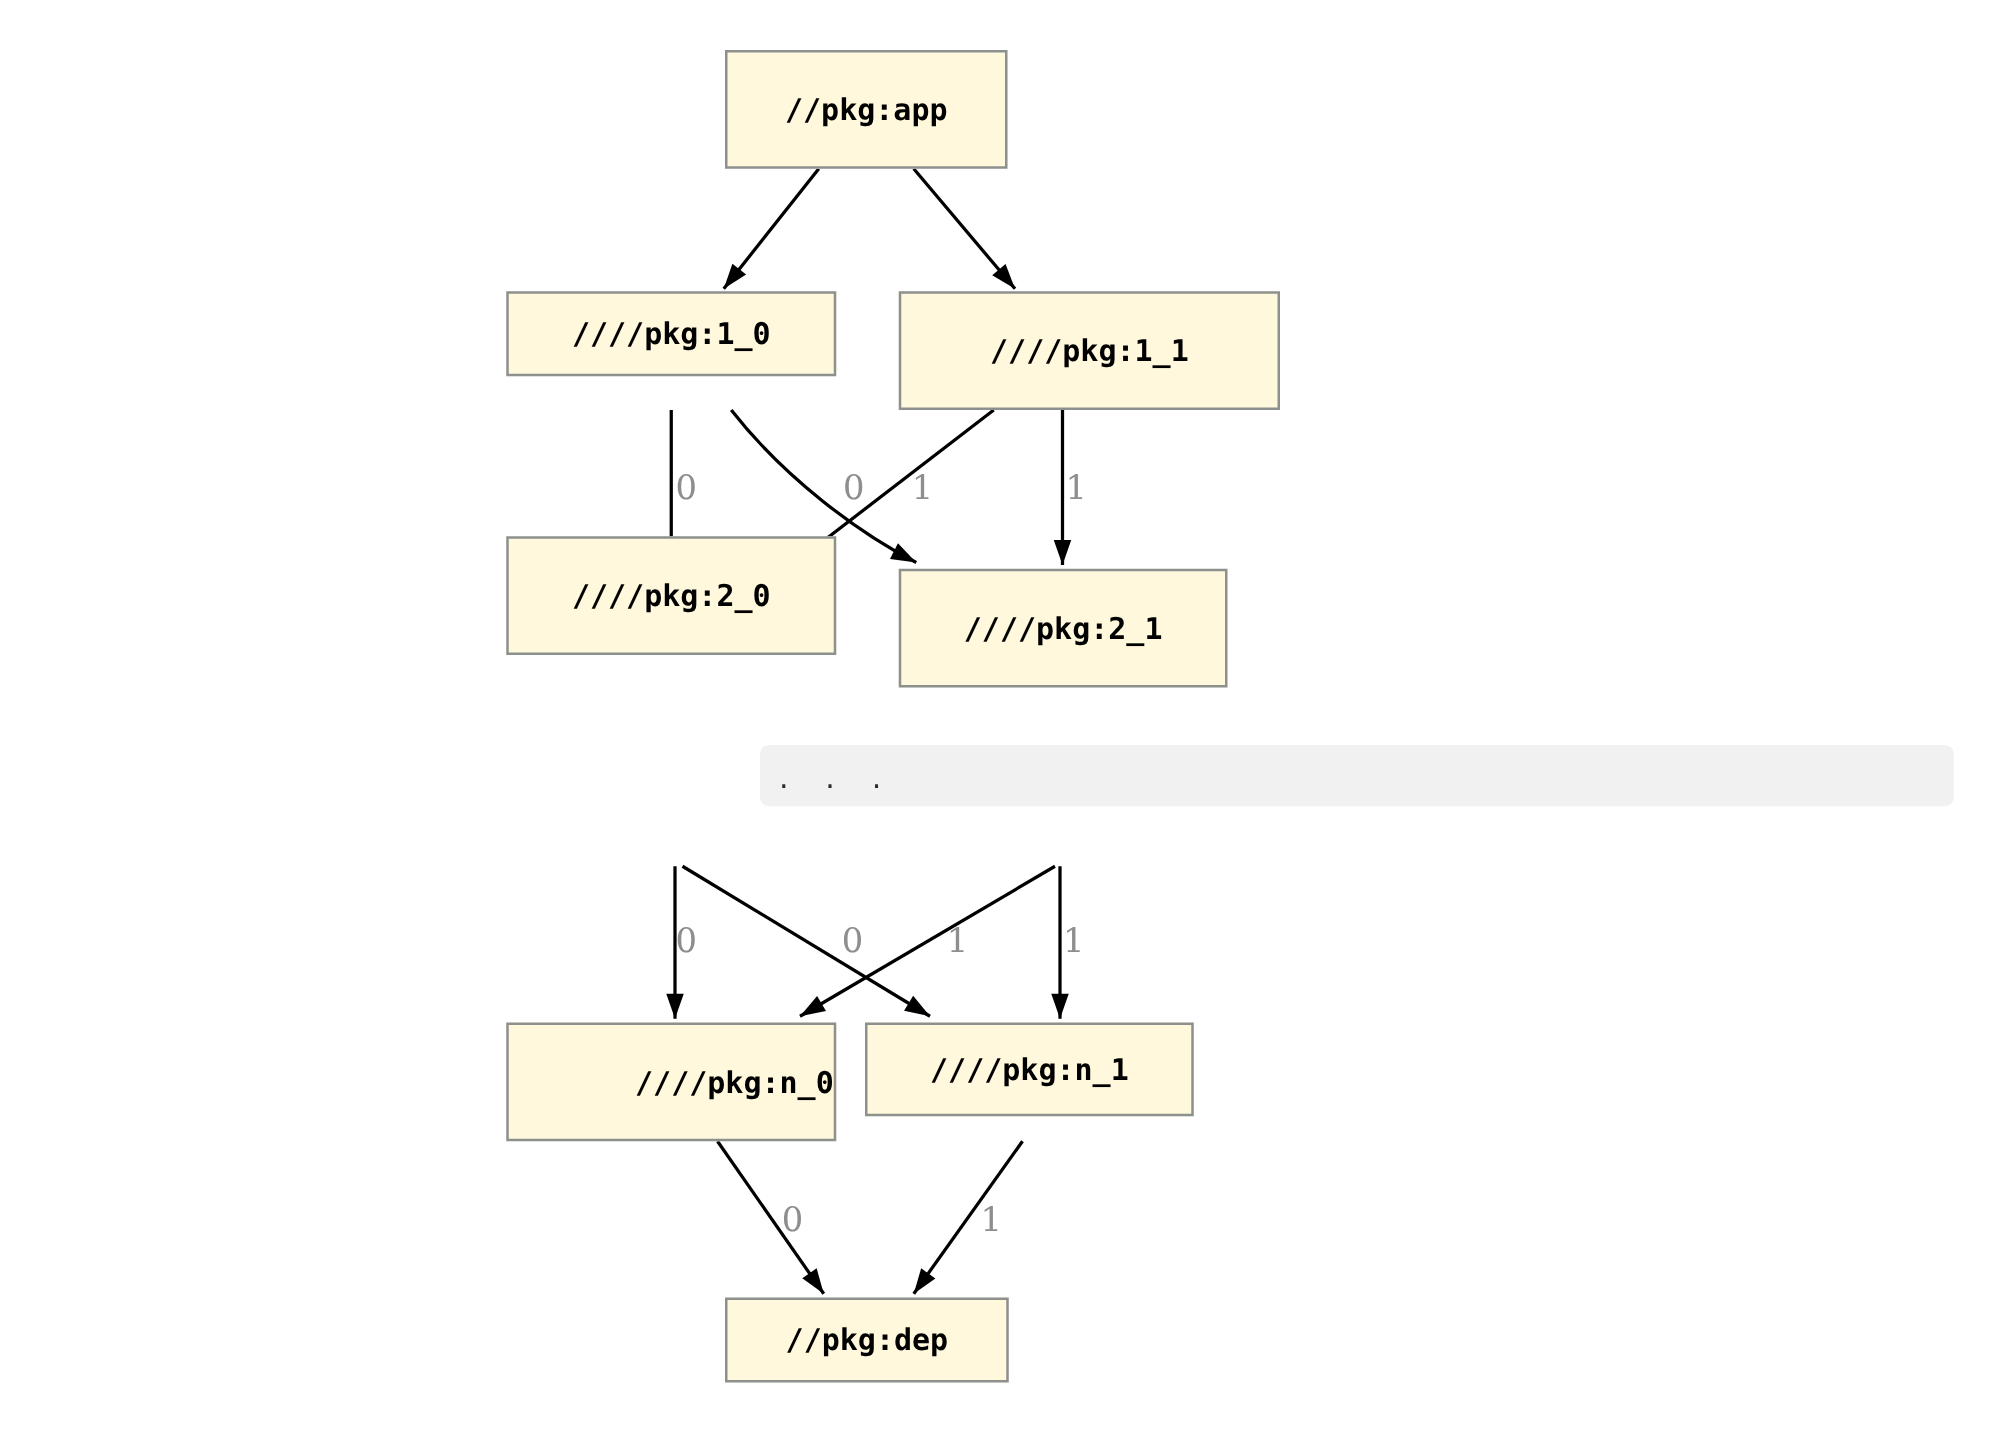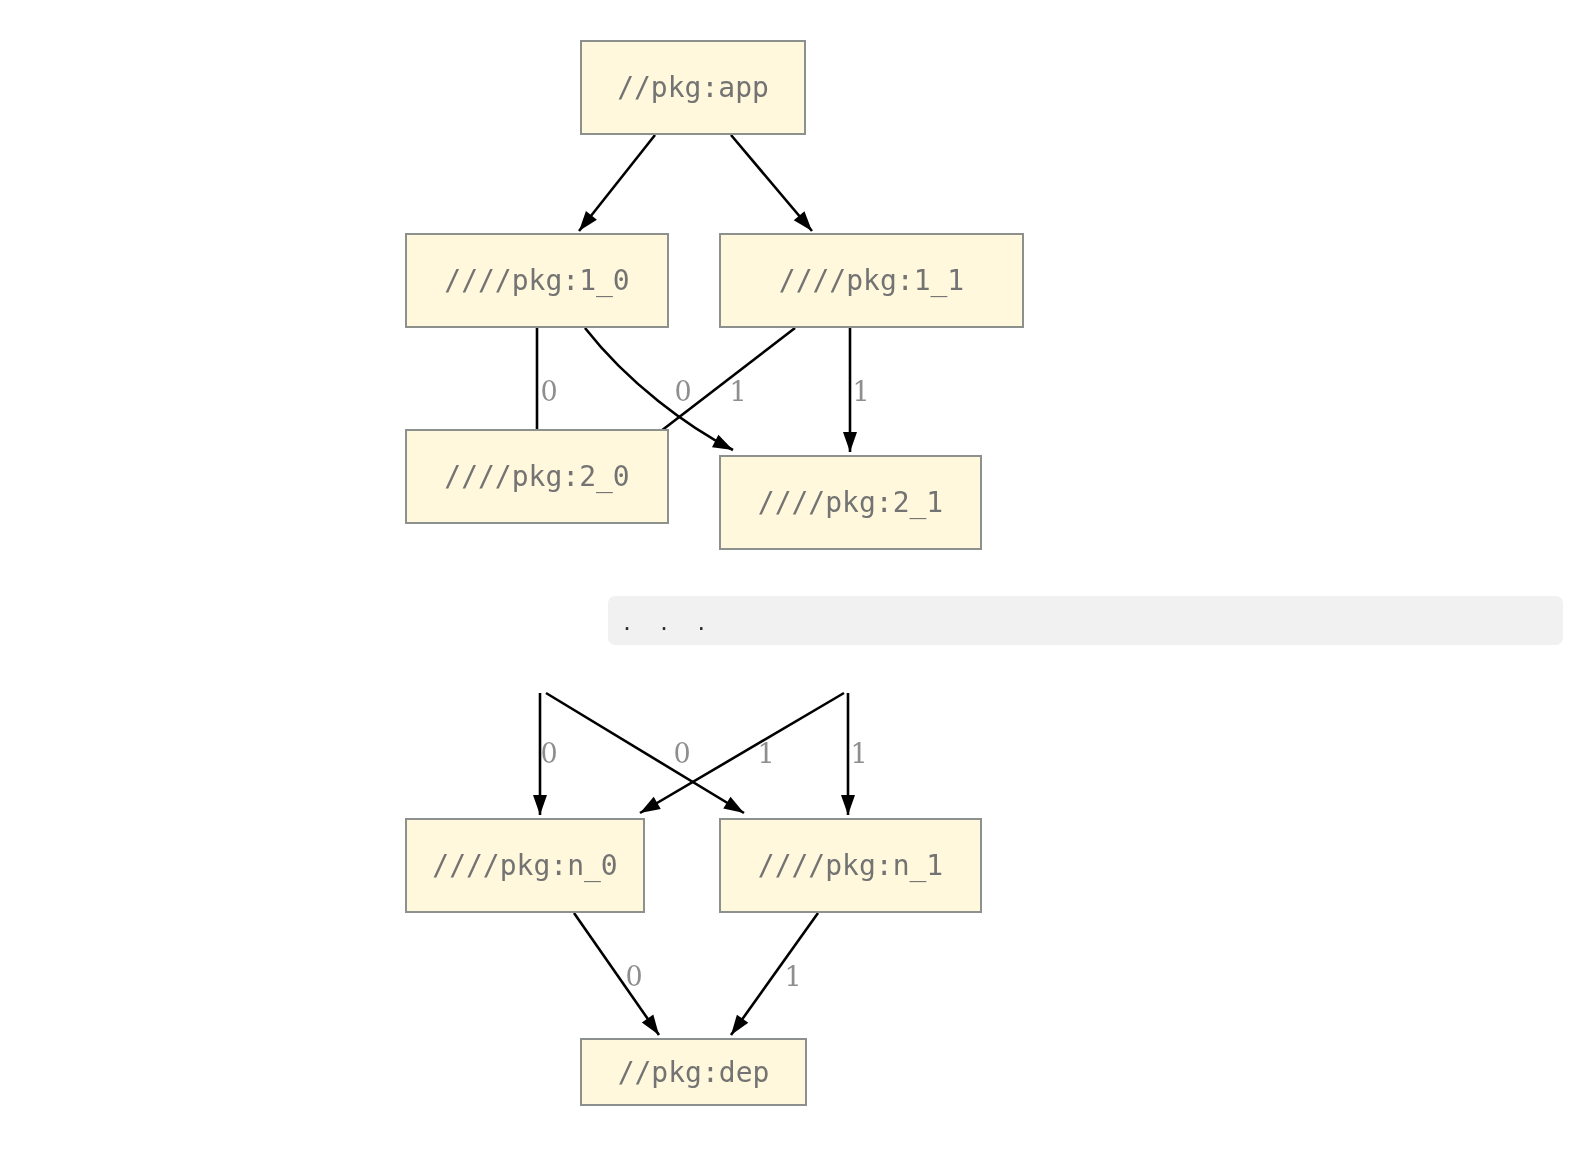--- a/index.html
+++ b/index.html
@@ -31,23 +31,23 @@
     position: absolute;
     box-sizing: border-box;
     background: #fff8dc;
     border: 2.5px solid #8d918e;
     display: flex;
     align-items: center;
     justify-content: center;
   }
   .node-label {
     font-family: "DejaVu Sans Mono", "Liberation Mono", monospace;
-    font-weight: normal;
-    font-size: 28px;
-    color: #737373;
+    font-weight: bold;
+    font-size: 24px;
+    color: #000000;
     white-space: pre;
   }
   .edge-label {
     position: absolute;
     transform: translate(-50%, -50%);
     font-family: "DejaVu Serif", "Liberation Serif", serif;
     font-size: 27px;
     color: #8e8e8e;
     line-height: 1;
     white-space: pre;
@@ -65,26 +65,26 @@
     font-family: "DejaVu Sans Mono", "Liberation Mono", monospace;
     font-size: 20px;
     color: #2b2b2b;
     letter-spacing: 6.5px;
     padding: 17px 0 0 13px;
     line-height: 1;
     white-space: pre;
   }
   
   #node-app  { left: 580px; top: 40px;   width: 226px; height: 95px; }
-  #node-1_0  { left: 405px; top: 233px;  width: 264px; height: 95px; justify-content: center; }
+  #node-1_0  { left: 405px; top: 233px;  width: 264px; height: 68px; justify-content: center; }
   #node-1_1  { left: 719px; top: 233px;  width: 305px; height: 95px; }
   #node-2_0  { left: 405px; top: 429px;  width: 264px; height: 95px; }
   #node-2_1  { left: 719px; top: 455px;  width: 263px; height: 95px; }
-  #node-n_0  { left: 405px; top: 818px;  width: 240px; height: 95px; }
-  #node-n_1  { left: 719px; top: 818px;  width: 263px; height: 95px; justify-content: center; }
+  #node-n_0  { left: 405px; top: 818px;  width: 264px; height: 95px; justify-content: flex-end; }
+  #node-n_1  { left: 692px; top: 818px;  width: 263px; height: 75px; justify-content: center; }
   #node-dep  { left: 580px; top: 1038px; width: 227px; height: 68px; }
 </style>
 </head>
 <body>
 
 <div class="canvas">
 
   <svg class="edges-svg" viewBox="0 0 1592 1162" aria-hidden="true">
     <defs>
       <marker id="arrow" markerUnits="userSpaceOnUse" markerWidth="22" markerHeight="16" viewBox="0 0 22 16" refX="21" refY="8" orient="auto">

